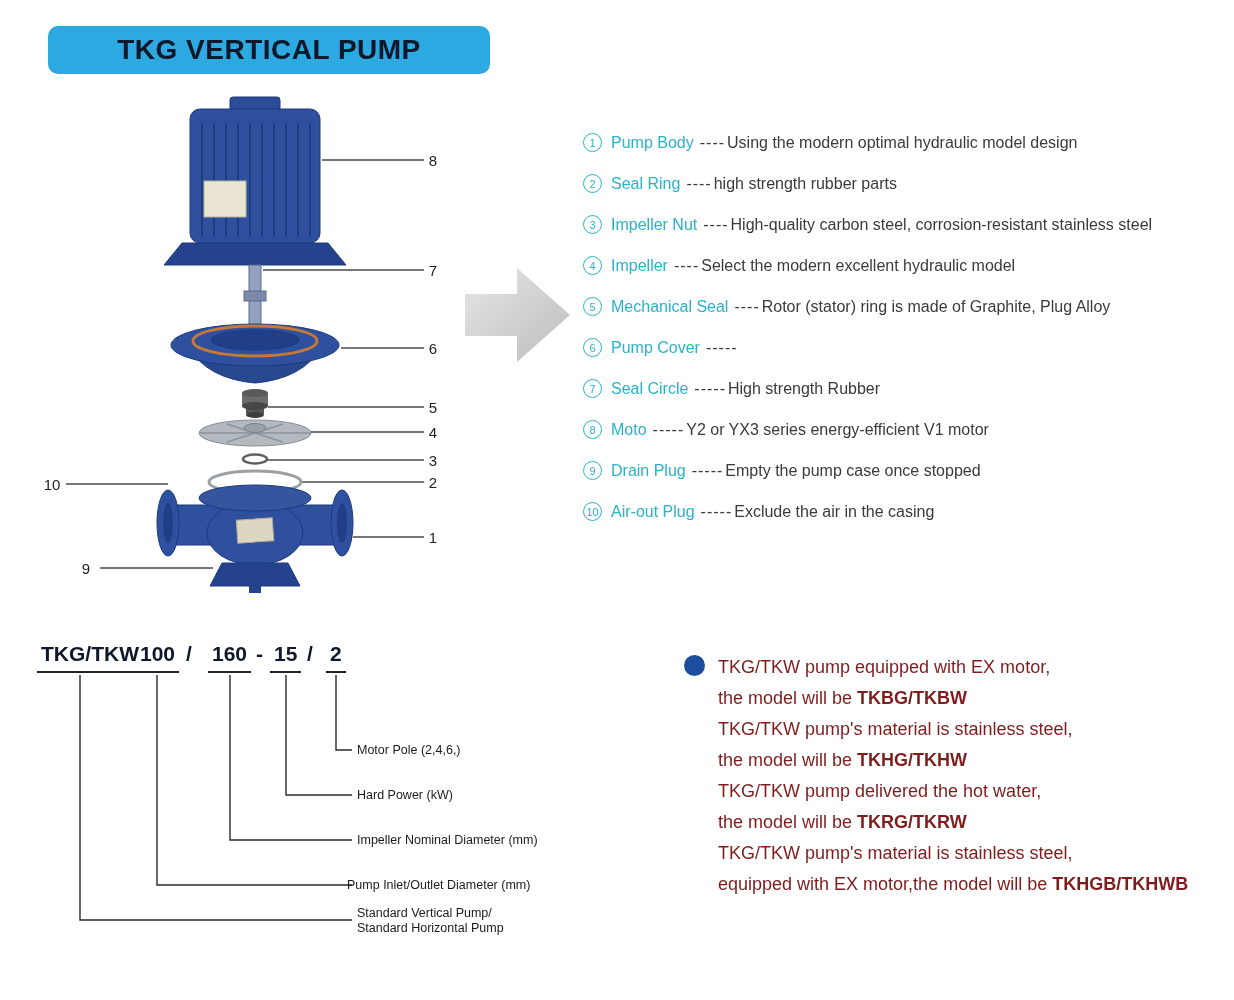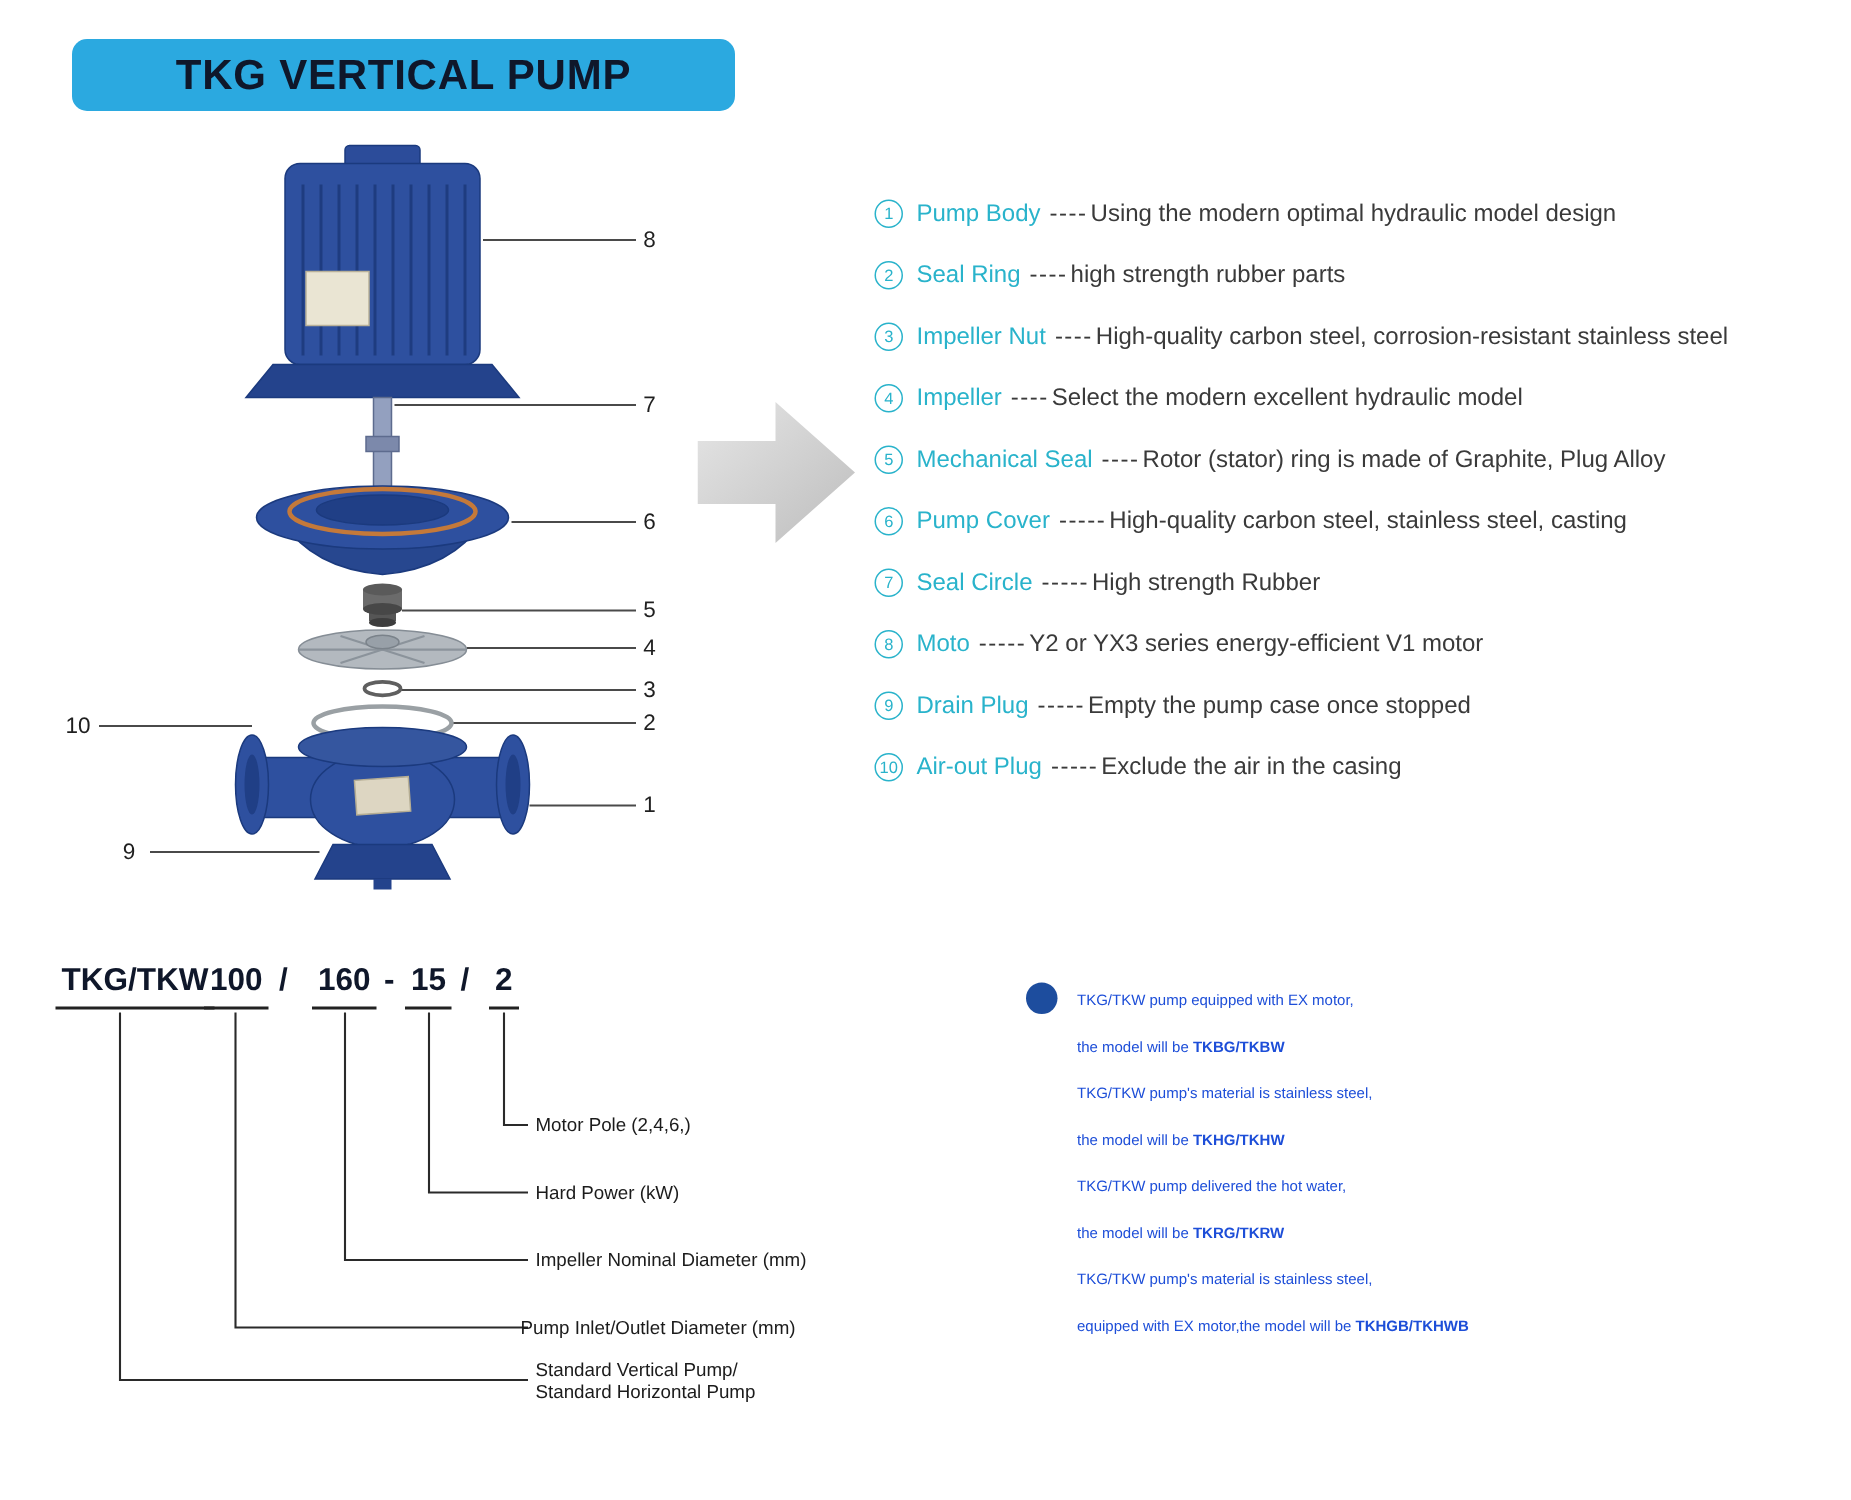--- a/index.html
+++ b/index.html
@@ -40,21 +40,21 @@
   .psep  { letter-spacing:1px; margin-right:2px; }
 
   
   .model-token { position:absolute; font-weight:bold; font-size:21px; color:#0f172a; }
   .model-token.u { border-bottom:2px solid #222222; padding:0 4px 5px 4px; }
   .mlabel { position:absolute; font-size:12.5px; color:#1b1b1b; line-height:15px; }
 
   
   .bullet { position:absolute; left:684px; top:655px; width:21px; height:21px; border-radius:50%; background:#1D4D9E; }
   .notes-text { position:absolute; left:718px; top:652px; }
-  .note-line { height:31px; line-height:31px; font-size:10px; color:#1d4ed8; white-space:nowrap; }
+  .note-line { height:31px; line-height:31px; font-size:18px; color:#7f1d1d; white-space:nowrap; }
   .note-line strong { font-weight:bold; }
 </style>
 </head>
 <body>
 
 <div class="page">
 
   <div class="banner">
     <span class="banner-text">TKG VERTICAL PUMP</span>
   </div>
@@ -198,21 +198,20 @@
     <div class="part-row">
       <span class="pnum">5</span>
       <span class="pname">Mechanical Seal</span>
       <span class="psep">----</span>
       <span class="pdesc">Rotor (stator) ring is made of Graphite, Plug Alloy</span>
     </div>
     <div class="part-row">
       <span class="pnum">6</span>
       <span class="pname">Pump Cover</span>
       <span class="psep">-----</span>
-      <span class="pdesc">High-quality carbon steel, stainless steel, casting</span>
     </div>
     <div class="part-row">
       <span class="pnum">7</span>
       <span class="pname">Seal Circle</span>
       <span class="psep">-----</span>
       <span class="pdesc">High strength Rubber</span>
     </div>
     <div class="part-row">
       <span class="pnum">8</span>
       <span class="pname">Moto</span>

